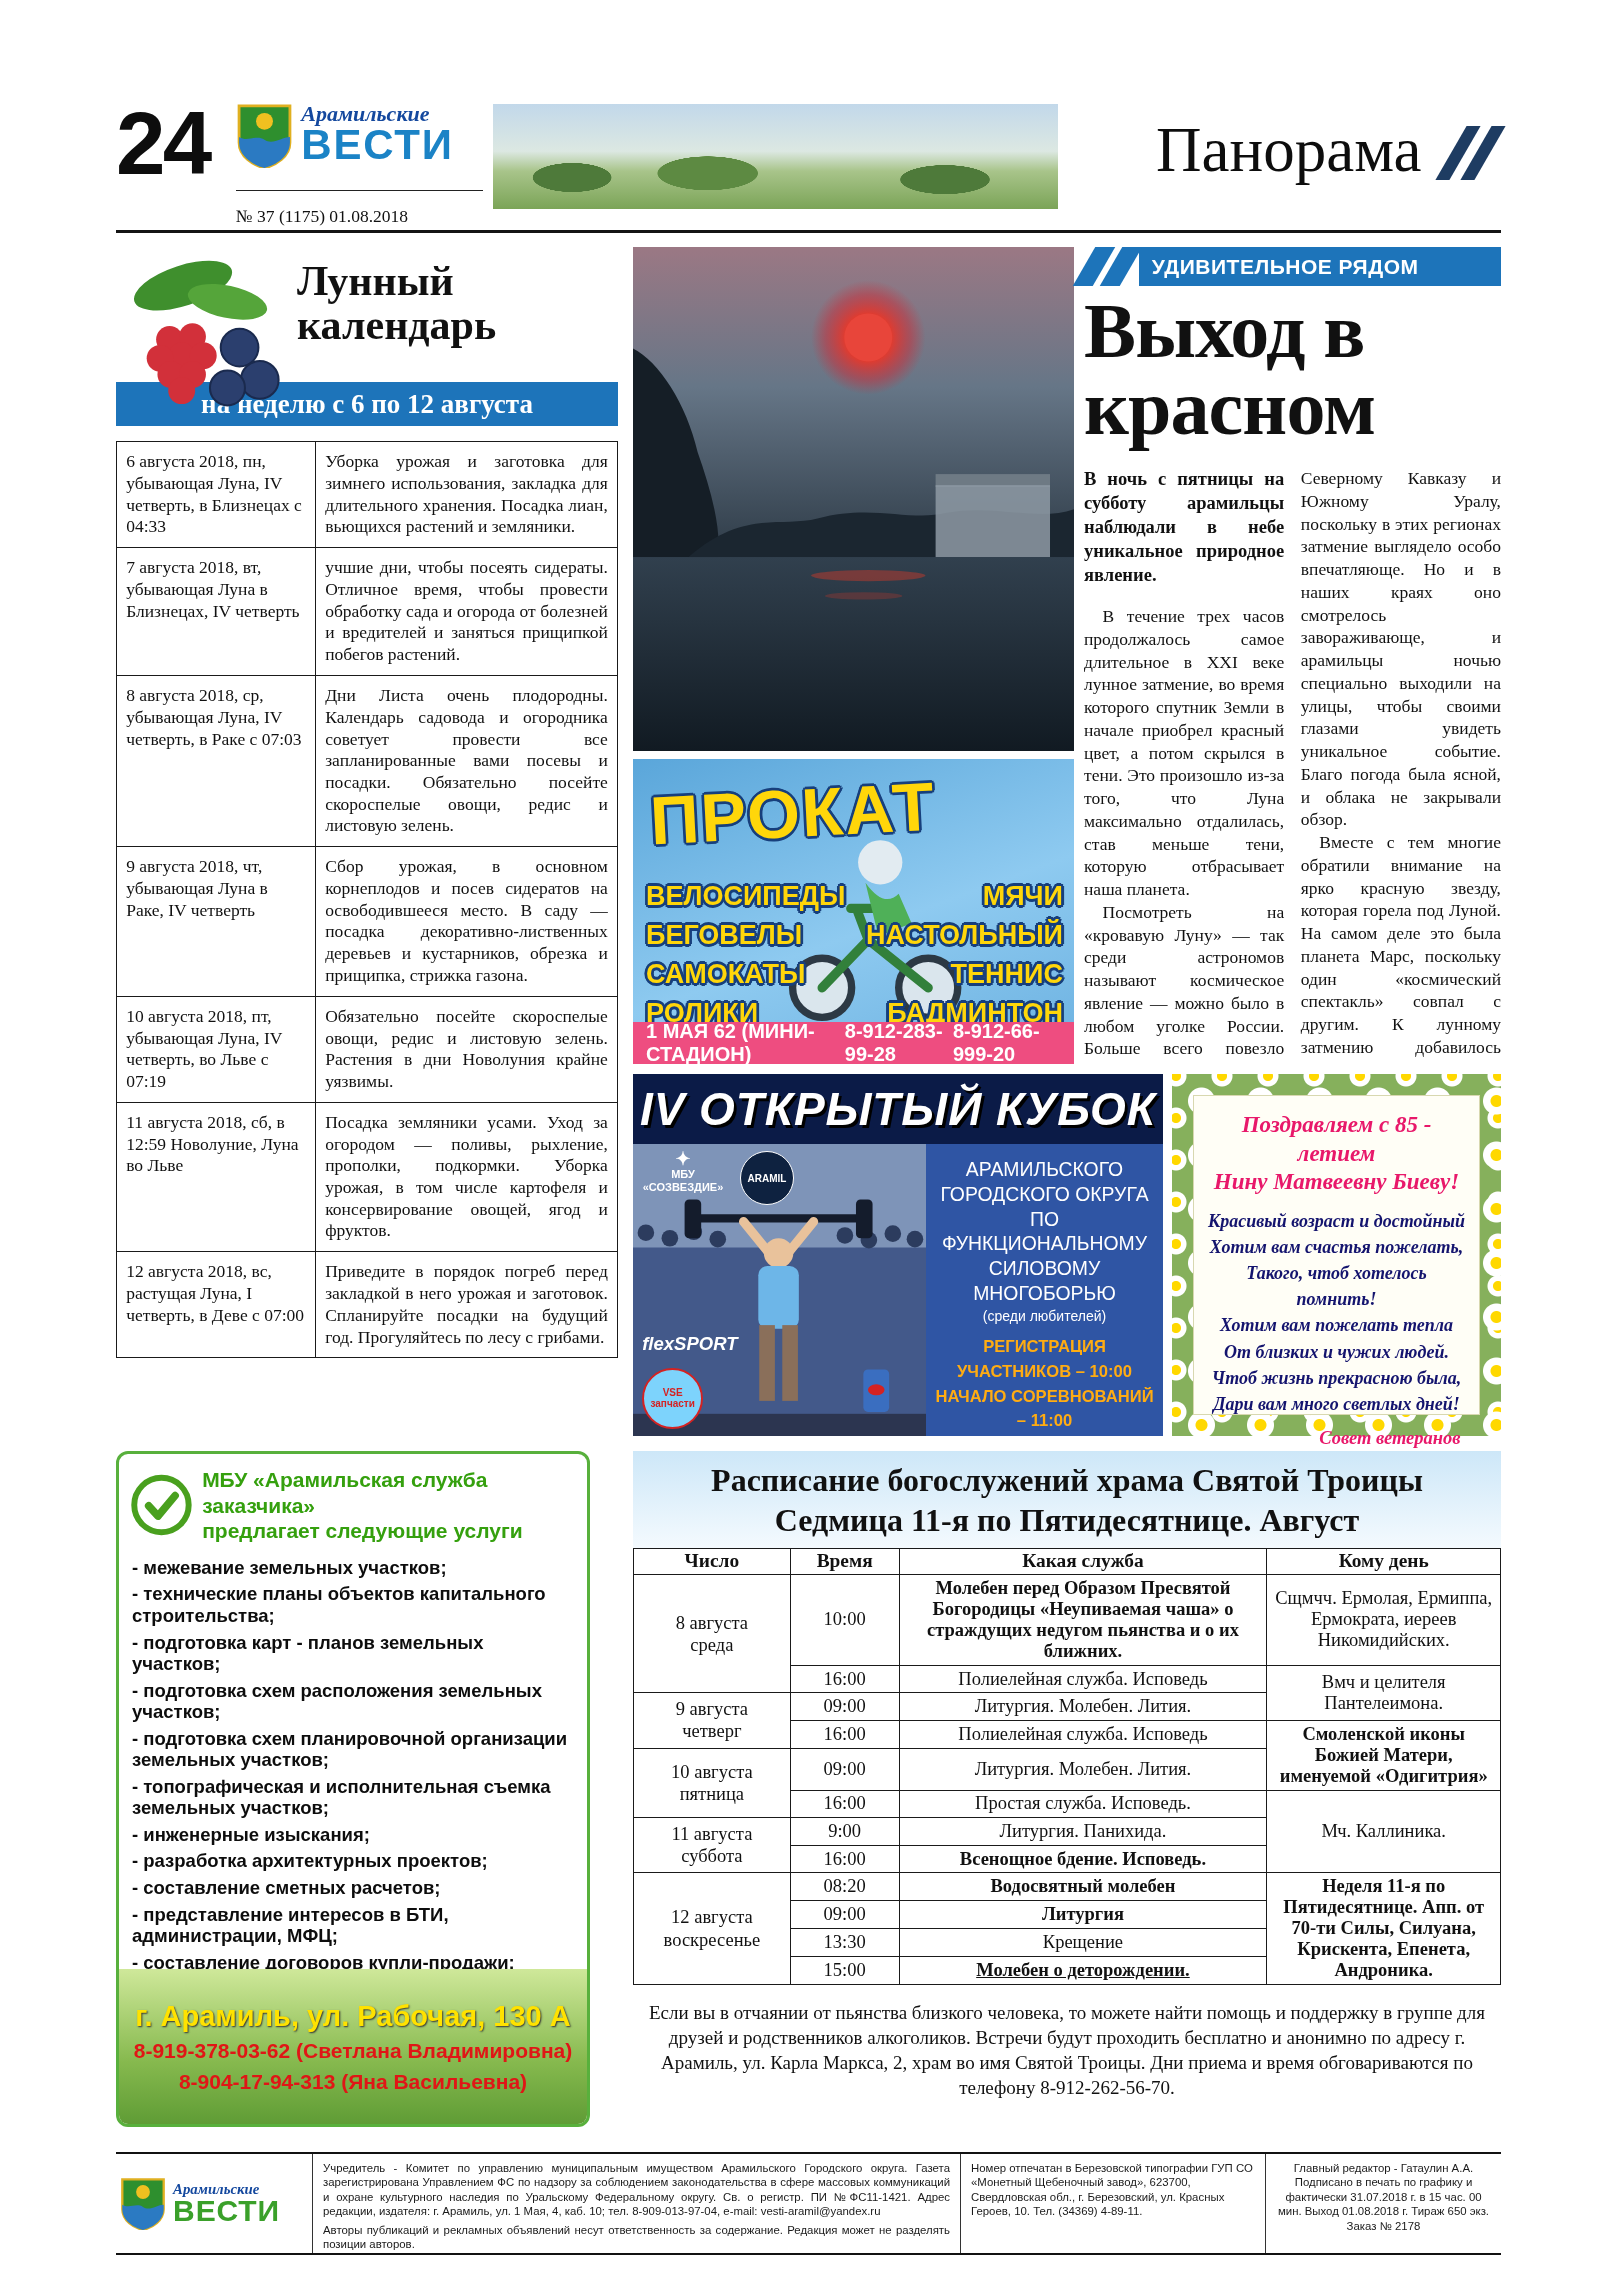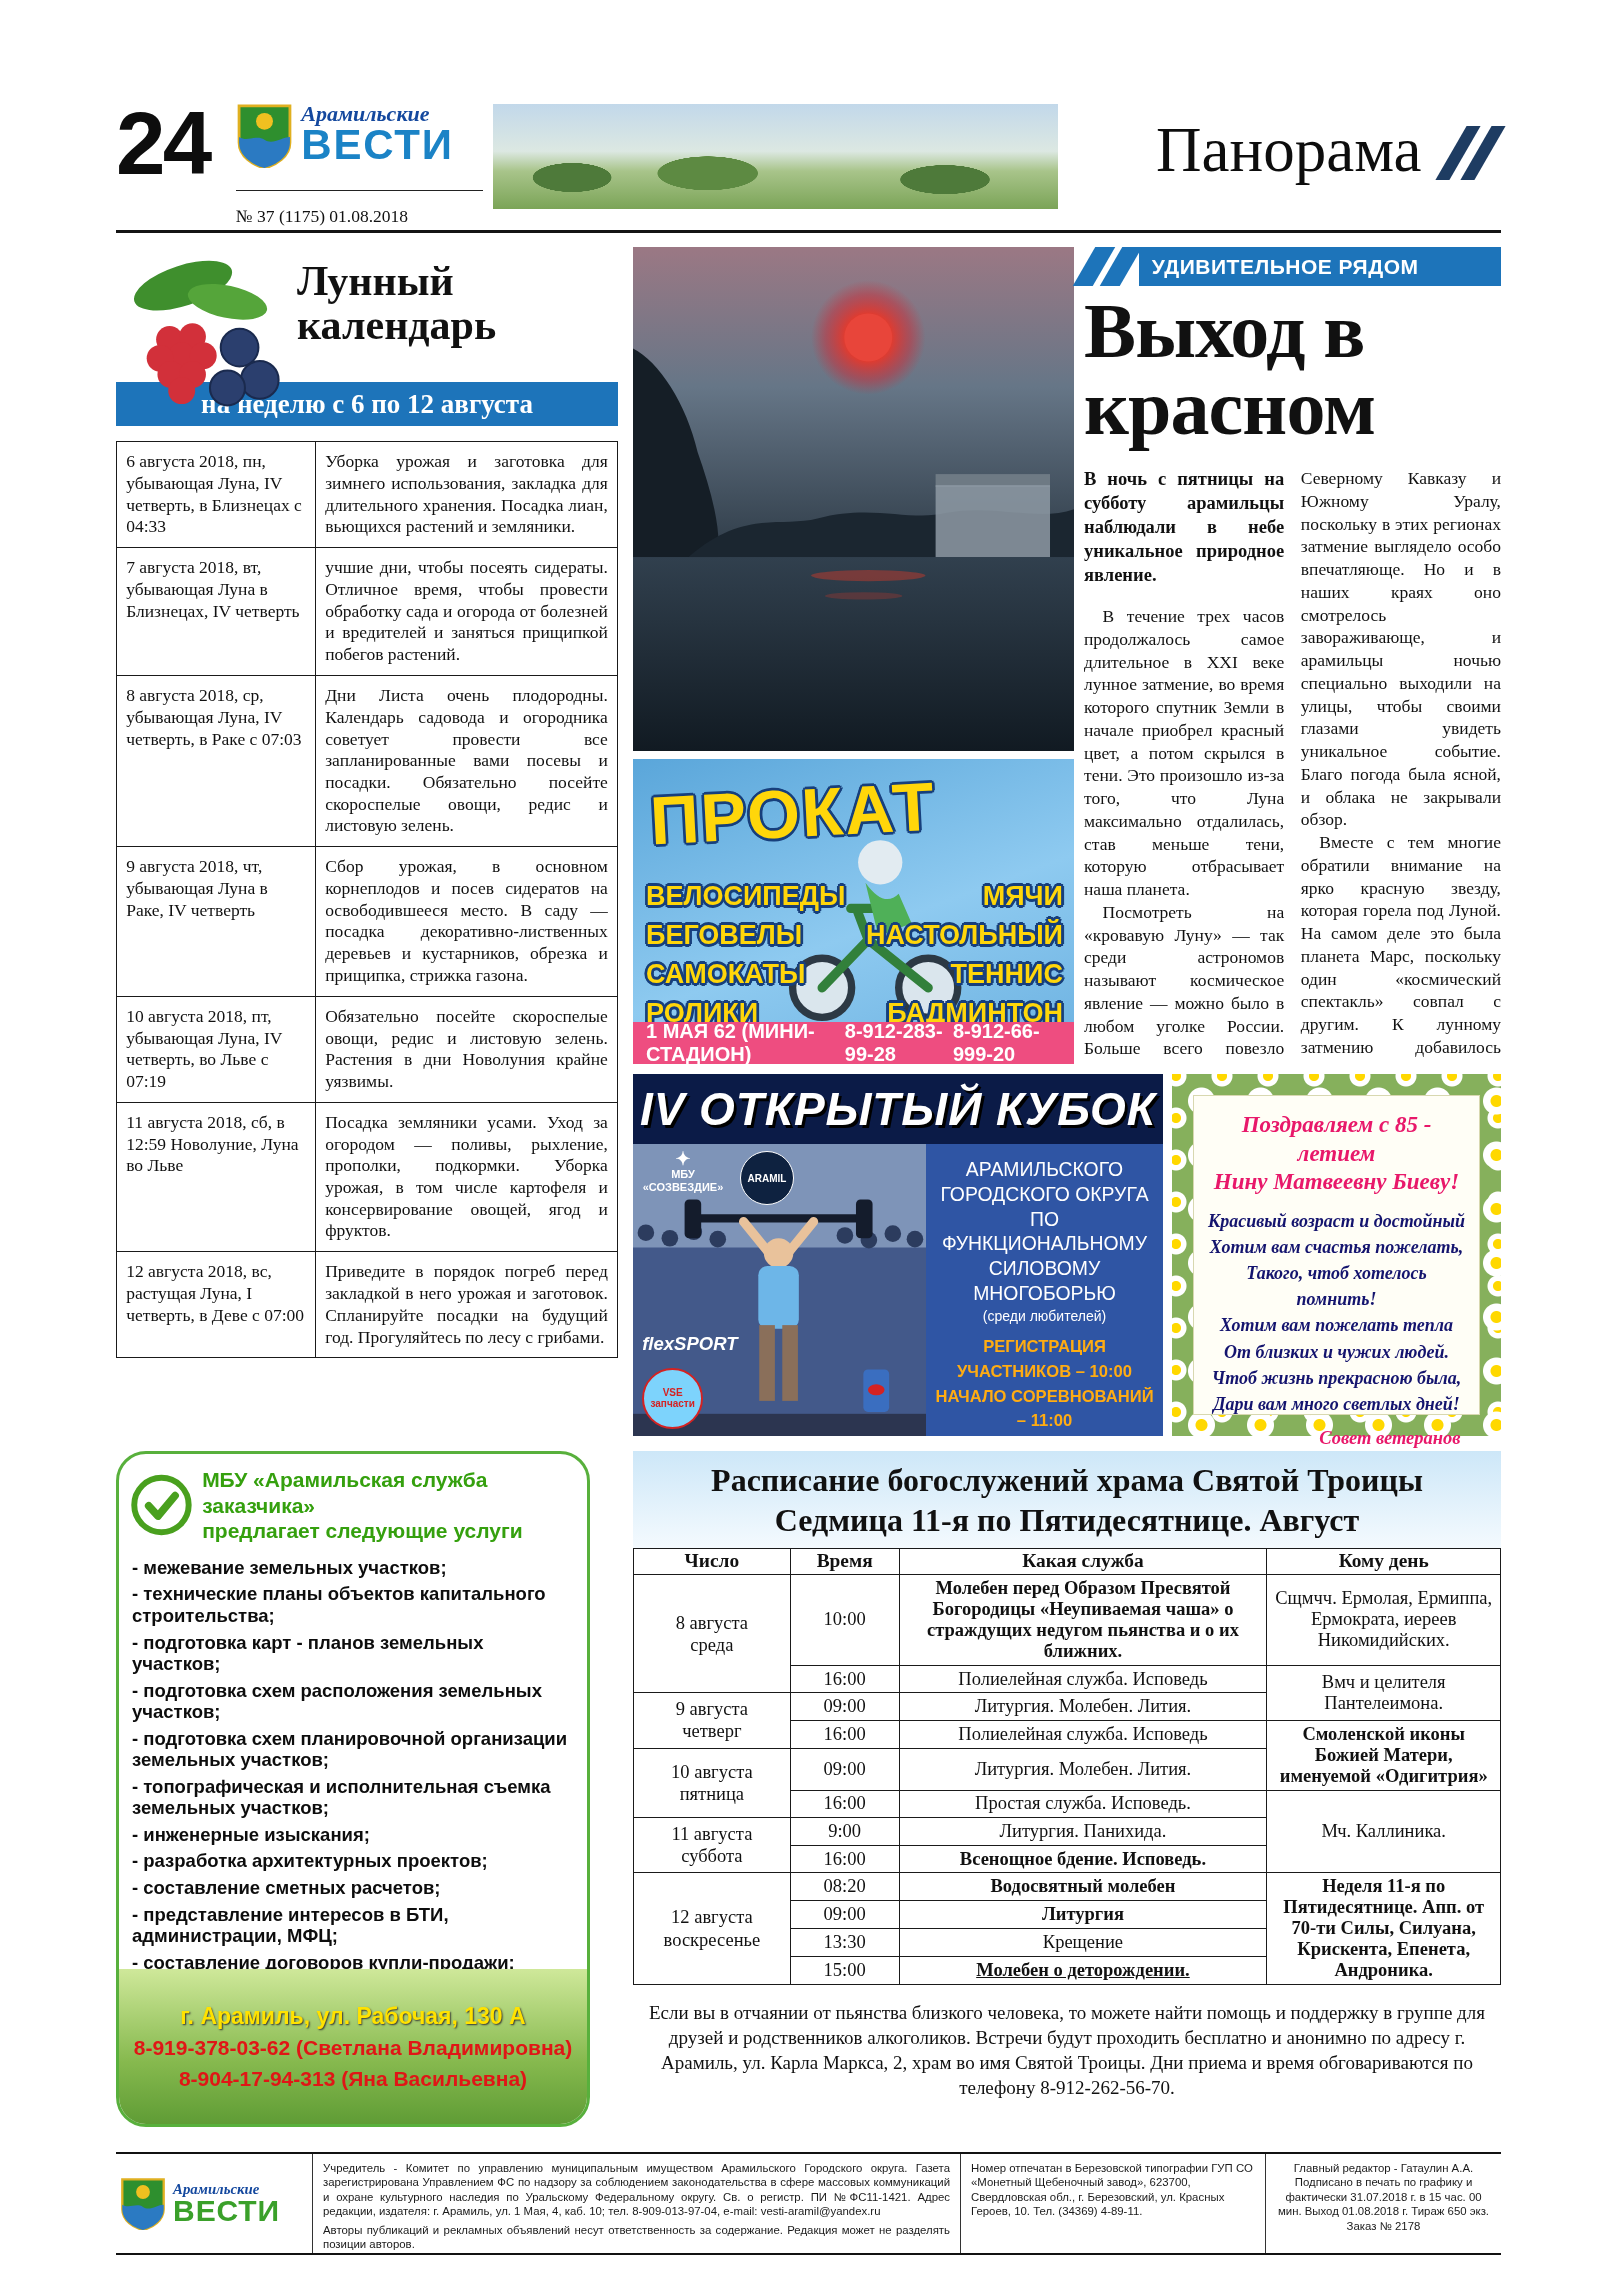--- a/index.html
+++ b/index.html
@@ -101,30 +101,30 @@
        radial-gradient(circle,#ffd800 0 4.6px,rgba(0,0,0,0) 5.5px),
        radial-gradient(circle,#ffffff 0 10px,rgba(0,0,0,0) 11px);
      background-size:59px 54px,59px 54px,46px 42px,46px 42px;
      background-position:0 0,0 0,27px 23px,27px 23px}
   .cg-inner{position:absolute;inset:21px;background:#fffef6;border:0.9px solid #d8d8b0;padding:14.8px 11px;text-align:center}
   .cg-title{color:#e8186a;font:700 italic 23px "Liberation Serif",serif;line-height:1.25}
   .cg-poem{margin-top:11px;color:#14146e;font:700 italic 18px "Liberation Serif",serif;line-height:1.45}
   .cg-sig{margin-top:11px;color:#e8186a;font:700 italic 18.5px "Liberation Serif",serif;text-align:right;padding-right:7.4px}
 
   
-  .services{left:116px;top:1451px;width:474px;height:676px;border:3.7px solid #58b03c;border-radius:30px;
+  .services{left:116px;top:1451px;width:474px;height:676px;border:3.7px solid #58b03c;border-radius:12px;
      overflow:hidden;background:#fff;font-family:"Liberation Sans",sans-serif}
   .svc-head{display:flex;gap:9.2px;align-items:center;padding:13px 11px 3.7px}
   .svc-title{color:#35a00e;font-weight:700;font-size:21px;line-height:1.22}
   .svc-list{padding:9.2px 13px 3.7px}
   .svc-item{font-weight:700;font-size:18.5px;line-height:1.15;margin-bottom:5.5px;color:#0d0d0d}
   .svc-foot{position:absolute;bottom:0;left:0;right:0;height:155px;
      background:linear-gradient(180deg,#cfe89a 0%,#86b94e 60%,#5f9c35 100%);
      display:flex;flex-direction:column;justify-content:center;text-align:center;gap:6.5px}
-  .svc-addr{color:#ffe200;font-weight:800;font-size:23px;text-shadow:0.9px 0.9px 1.8px #333}
+  .svc-addr{color:#ffe200;font-weight:800;font-size:29px;text-shadow:0.9px 0.9px 1.8px #333}
   .svc-ph{color:#e01616;font-weight:800;font-size:21px}
 
   
   .schedule{left:633px;top:1451px;width:868px}
   .sch-title{background:linear-gradient(180deg,#cde7f8,#f4fafe);text-align:center;padding:9.2px 0 7.4px;
      font:700 32px "Liberation Serif",serif;line-height:1.25}
   table.sch{width:100%;border-collapse:collapse;margin-top:0}
   table.sch th,table.sch td{border:1.8px solid #1a1a1a;padding:2.8px 6.5px;font-size:18.5px;text-align:center;vertical-align:middle}
   table.sch th{font-weight:700;font-size:19.4px;padding:1.8px}
   .s-day div{line-height:1.2}

